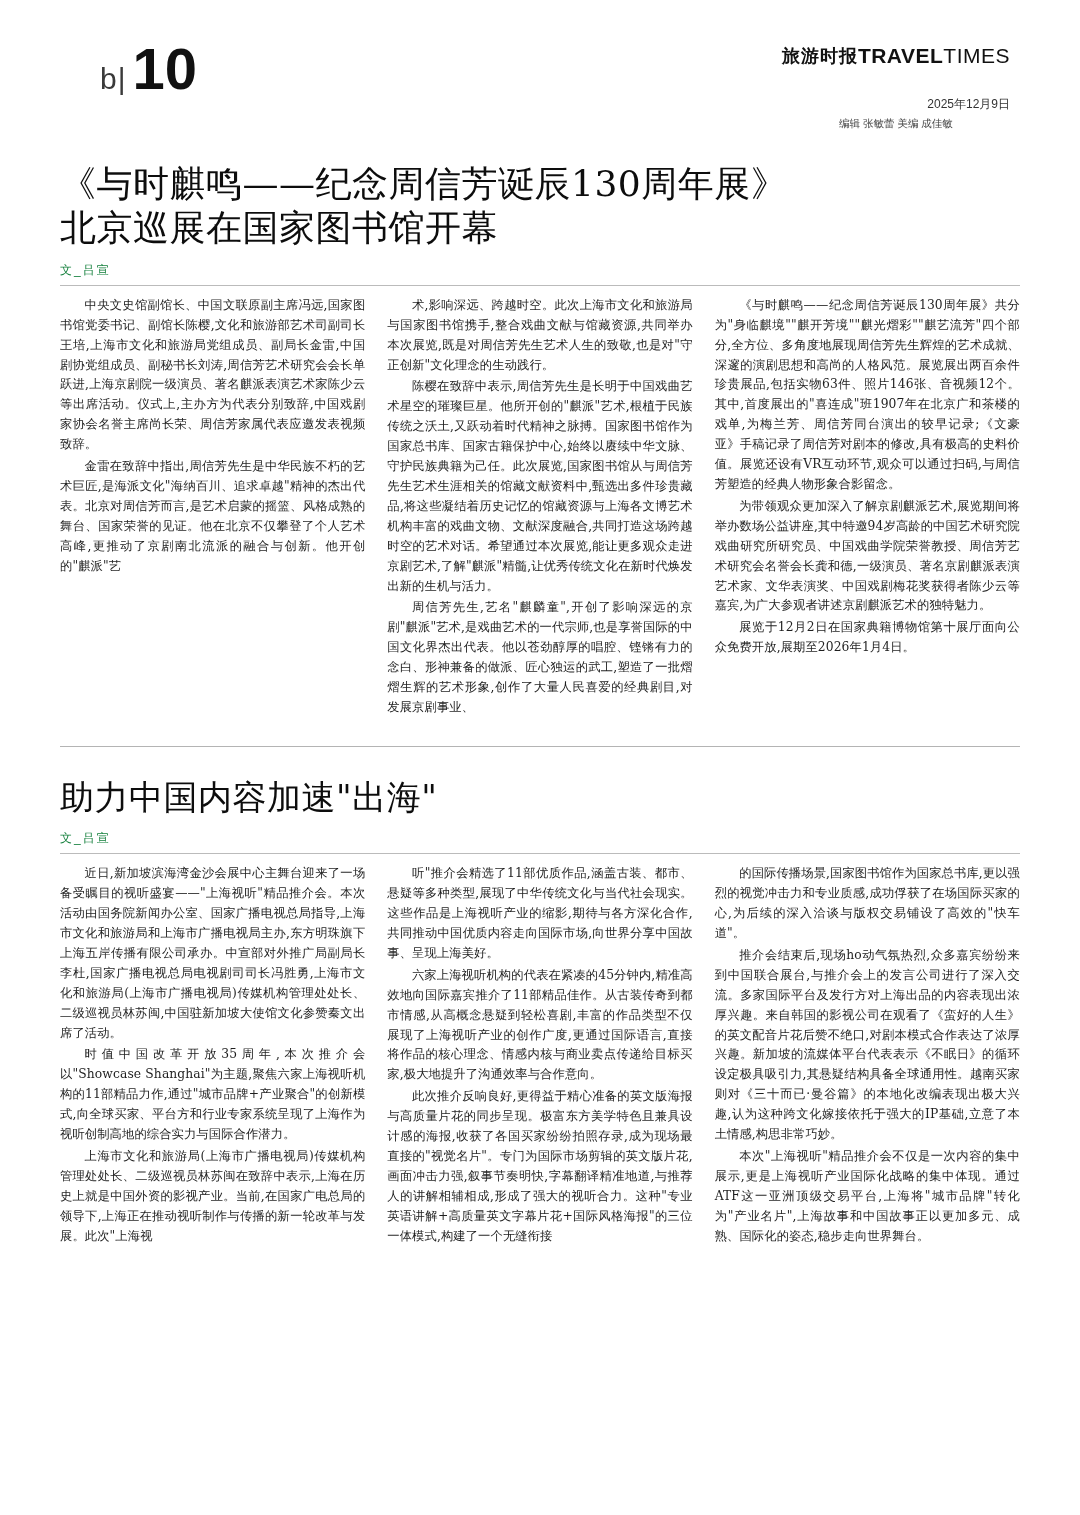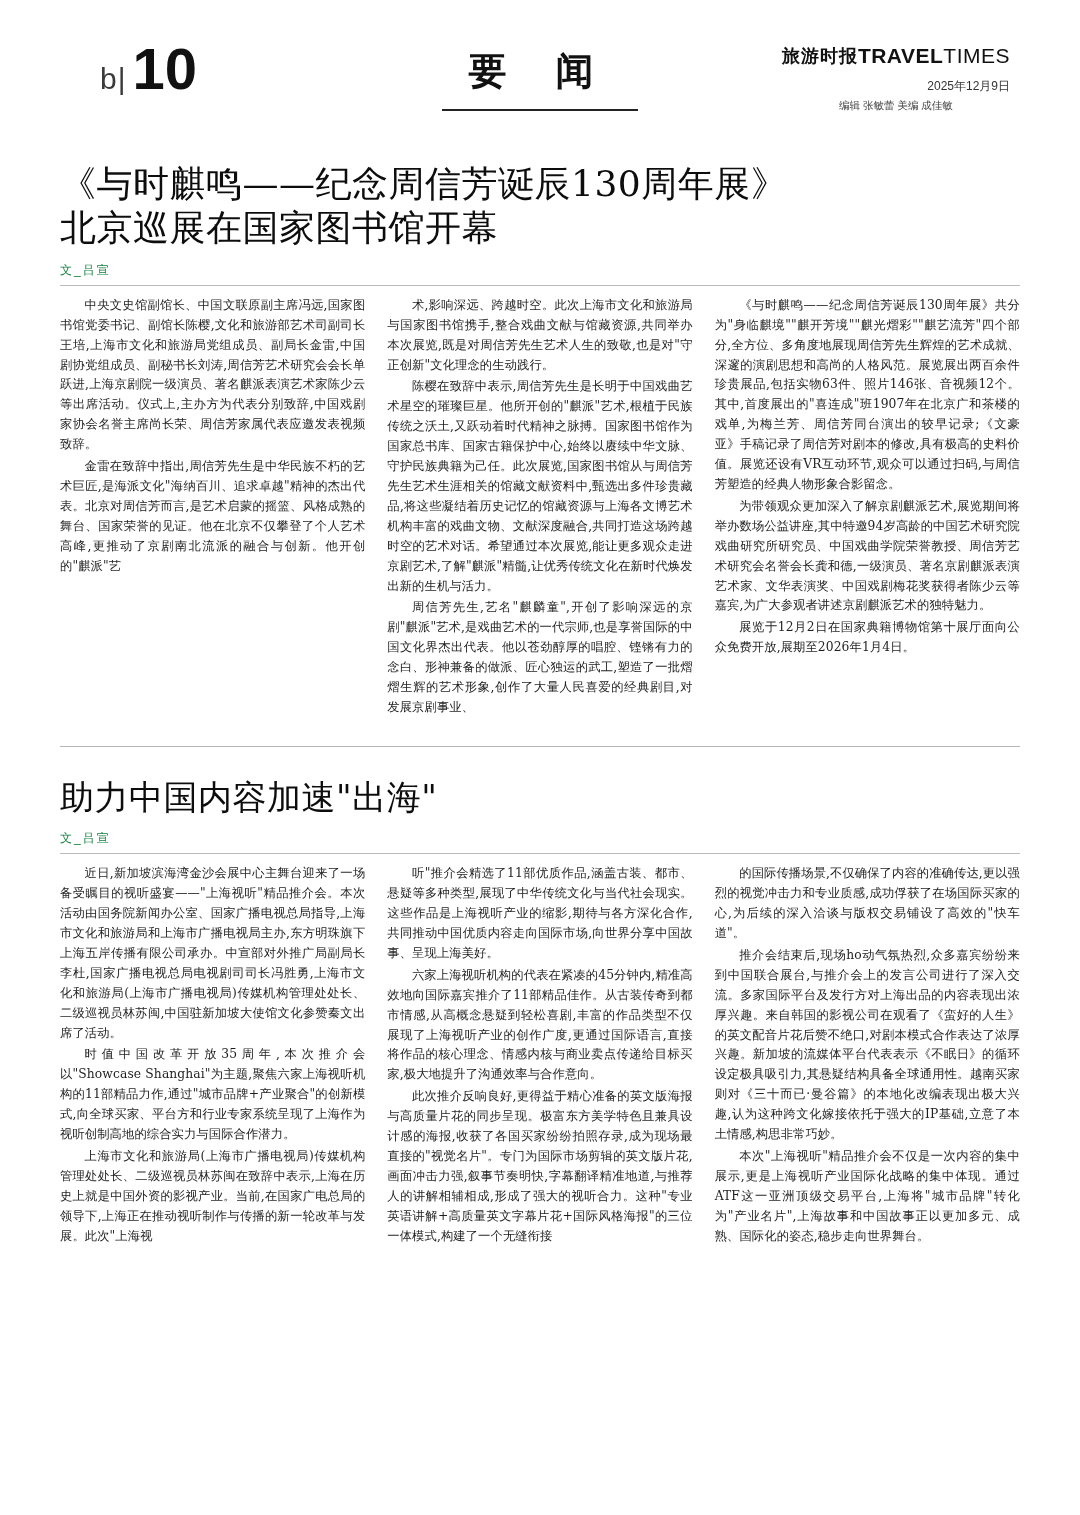--- a/index.html
+++ b/index.html
@@ -95,21 +95,21 @@
     font-family: "Liberation Sans", sans-serif;
     font-size: 21px;
     color: #111;
     letter-spacing: 0.5px;
   }
   .brand-en b { font-weight: 700; }
   .brand-date {
     font-family: "Liberation Sans", sans-serif;
     font-size: 12px;
     color: #333;
-    margin-top: 5px;
+    margin-top: 23px;
   }
   .brand-credits {
     font-family: "Liberation Sans", sans-serif;
     font-size: 10.5px;
     color: #444;
     margin-top: 3px;
     text-align: center;
   }
 
   
@@ -168,24 +168,20 @@
 
 <div class="page">
 
   <div class="masthead">
 
     <div class="folio">
       <span class="folio-prefix">b|</span>
       <span class="folio-num">10</span>
     </div>
 
-    <div class="section-title-wrap">
-      <div class="section-title">要 闻</div>
-      <div class="section-rule"></div>
-    </div>
 
     <div class="brand">
       <div class="brand-row">
         <span class="brand-cn">旅游时报</span>
         <span class="brand-en"><b>TRAVEL</b><span>TIMES</span></span>
       </div>
       <div class="brand-date">2025年12月9日</div>
       <div class="brand-credits">编辑 张敏蕾  美编 成佳敏</div>
     </div>
 
@@ -229,20 +225,20 @@
         <p>近日,新加坡滨海湾金沙会展中心主舞台迎来了一场备受瞩目的视听盛宴——"上海视听"精品推介会。本次活动由国务院新闻办公室、国家广播电视总局指导,上海市文化和旅游局和上海市广播电视局主办,东方明珠旗下上海五岸传播有限公司承办。中宣部对外推广局副局长李杜,国家广播电视总局电视剧司司长冯胜勇,上海市文化和旅游局(上海市广播电视局)传媒机构管理处处长、二级巡视员林苏闽,中国驻新加坡大使馆文化参赞秦文出席了活动。</p>
         <p>时值中国改革开放35周年,本次推介会以"Showcase Shanghai"为主题,聚焦六家上海视听机构的11部精品力作,通过"城市品牌+产业聚合"的创新模式,向全球买家、平台方和行业专家系统呈现了上海作为视听创制高地的综合实力与国际合作潜力。</p>
         <p>上海市文化和旅游局(上海市广播电视局)传媒机构管理处处长、二级巡视员林苏闽在致辞中表示,上海在历史上就是中国外资的影视产业。当前,在国家广电总局的领导下,上海正在推动视听制作与传播的新一轮改革与发展。此次"上海视</p>
       </div>
       <div class="col">
         <p>听"推介会精选了11部优质作品,涵盖古装、都市、悬疑等多种类型,展现了中华传统文化与当代社会现实。这些作品是上海视听产业的缩影,期待与各方深化合作,共同推动中国优质内容走向国际市场,向世界分享中国故事、呈现上海美好。</p>
         <p>六家上海视听机构的代表在紧凑的45分钟内,精准高效地向国际嘉宾推介了11部精品佳作。从古装传奇到都市情感,从高概念悬疑到轻松喜剧,丰富的作品类型不仅展现了上海视听产业的创作广度,更通过国际语言,直接将作品的核心理念、情感内核与商业卖点传递给目标买家,极大地提升了沟通效率与合作意向。</p>
         <p>此次推介反响良好,更得益于精心准备的英文版海报与高质量片花的同步呈现。极富东方美学特色且兼具设计感的海报,收获了各国买家纷纷拍照存录,成为现场最直接的"视觉名片"。专门为国际市场剪辑的英文版片花,画面冲击力强,叙事节奏明快,字幕翻译精准地道,与推荐人的讲解相辅相成,形成了强大的视听合力。这种"专业英语讲解+高质量英文字幕片花+国际风格海报"的三位一体模式,构建了一个无缝衔接</p>
       </div>
       <div class="col">
-        <p>的国际传播场景,不仅确保了内容的准确传达,更以强烈的视觉冲击力和专业质感,成功俘获了在场国际买家的心,为后续的深入洽谈与版权交易铺设了高效的"快车道"。</p>
+        <p>的国际传播场景,国家图书馆作为国家总书库,更以强烈的视觉冲击力和专业质感,成功俘获了在场国际买家的心,为后续的深入洽谈与版权交易铺设了高效的"快车道"。</p>
         <p>推介会结束后,现场ho动气氛热烈,众多嘉宾纷纷来到中国联合展台,与推介会上的发言公司进行了深入交流。多家国际平台及发行方对上海出品的内容表现出浓厚兴趣。来自韩国的影视公司在观看了《蛮好的人生》的英文配音片花后赞不绝口,对剧本模式合作表达了浓厚兴趣。新加坡的流媒体平台代表表示《不眠日》的循环设定极具吸引力,其悬疑结构具备全球通用性。越南买家则对《三十而已·曼谷篇》的本地化改编表现出极大兴趣,认为这种跨文化嫁接依托于强大的IP基础,立意了本土情感,构思非常巧妙。</p>
         <p>本次"上海视听"精品推介会不仅是一次内容的集中展示,更是上海视听产业国际化战略的集中体现。通过ATF这一亚洲顶级交易平台,上海将"城市品牌"转化为"产业名片",上海故事和中国故事正以更加多元、成熟、国际化的姿态,稳步走向世界舞台。</p>
       </div>
     </div>
   </div>
 
 </div>
 
 </body></html>

